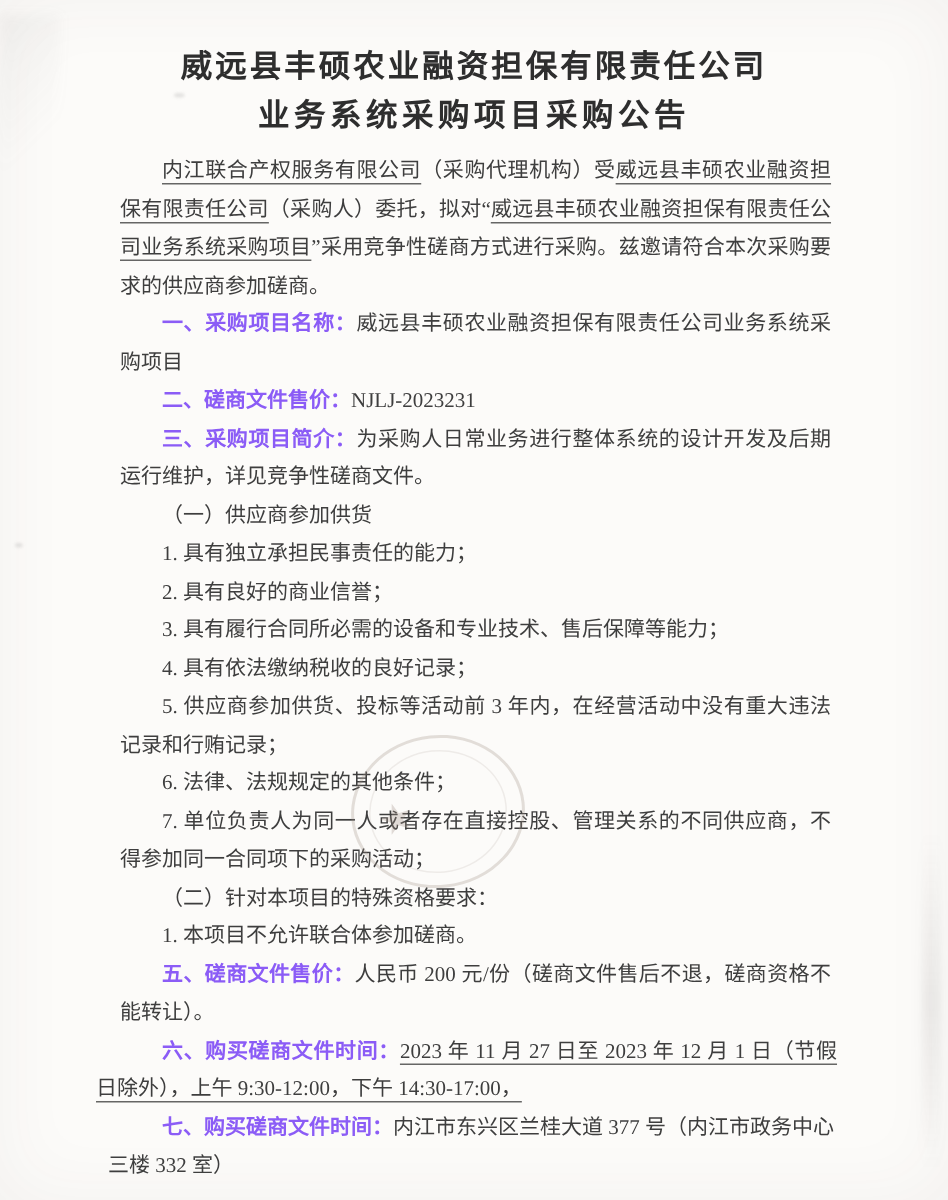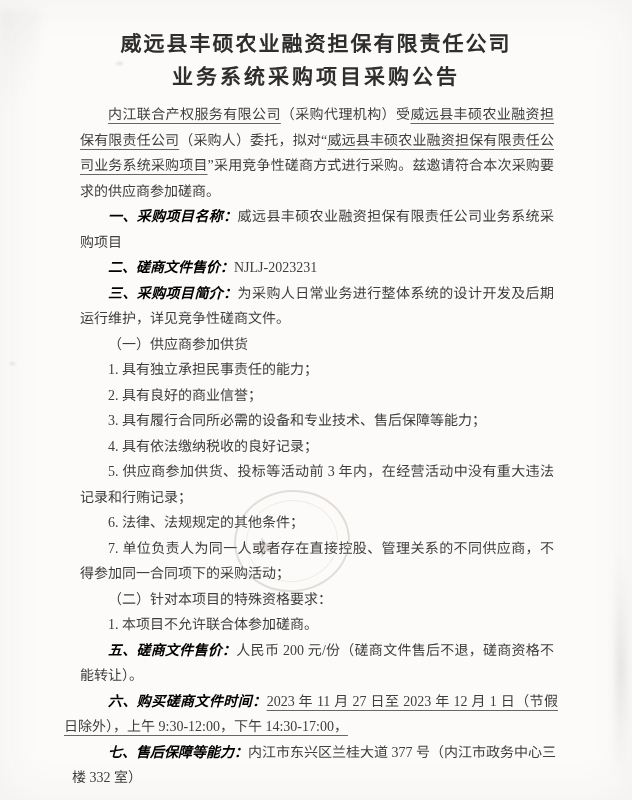--- a/index.html
+++ b/index.html
@@ -65,21 +65,21 @@
   
   .doc-body{font-size:14px;line-height:25.5px;}
   .doc-body p{
     margin:0 78px 0 80px;
     text-indent:28px;
     text-align:justify;
     text-justify:inter-ideograph;
   }
   .doc-body p.hang-time{margin-left:64px;margin-right:74px;text-indent:44px;}
   .doc-body p.hang-loc{margin-left:72px;margin-right:76px;text-indent:36px;}
-  .doc-body span.b{font-weight:bold;color:#000000;font-style:italic;}
+  .doc-body span.b{font-weight:bold;color:#8b5cf6;}
   .doc-body span.u{
     text-decoration:underline;
     text-decoration-thickness:1px;
     text-underline-offset:4px;
     text-decoration-color:rgba(75,75,75,0.85);
     margin-top:32px;
   }
 </style>
 </head>
 <body>
@@ -111,16 +111,16 @@
       <p><span class="">2. 具有良好的商业信誉；</span></p>
       <p><span class="">3. 具有履行合同所必需的设备和专业技术、售后保障等能力；</span></p>
       <p><span class="">4. 具有依法缴纳税收的良好记录；</span></p>
       <p><span class="">5. 供应商参加供货、投标等活动前 3 年内，在经营活动中没有重大违法记录和行贿记录；</span></p>
       <p><span class="">6. 法律、法规规定的其他条件；</span></p>
       <p><span class="">7. 单位负责人为同一人或者存在直接控股、管理关系的不同供应商，不得参加同一合同项下的采购活动；</span></p>
       <p><span class="">（二）针对本项目的特殊资格要求：</span></p>
       <p><span class="">1. 本项目不允许联合体参加磋商。</span></p>
       <p><span class="b ">五、磋商文件售价：</span><span class="">人民币 200 元/份（磋商文件售后不退，磋商资格不能转让）。</span></p>
       <p class="hang-time"><span class="b ">六、购买磋商文件时间：</span><span class="u">2023 年 11 月 27 日至 2023 年 12 月 1 日（节假日除外），上午 9:30-12:00，下午 14:30-17:00，</span></p>
-      <p class="hang-loc"><span class="b ">七、售后保障等能力：</span><span class="">内江市东兴区兰桂大道 377 号（内江市政务中心三楼 332 室）</span></p>
+      <p class="hang-loc"><span class="b ">七、购买磋商文件时间：</span><span class="">内江市东兴区兰桂大道 377 号（内江市政务中心三楼 332 室）</span></p>
     </div>
 
 </div>
 
 </body></html>

